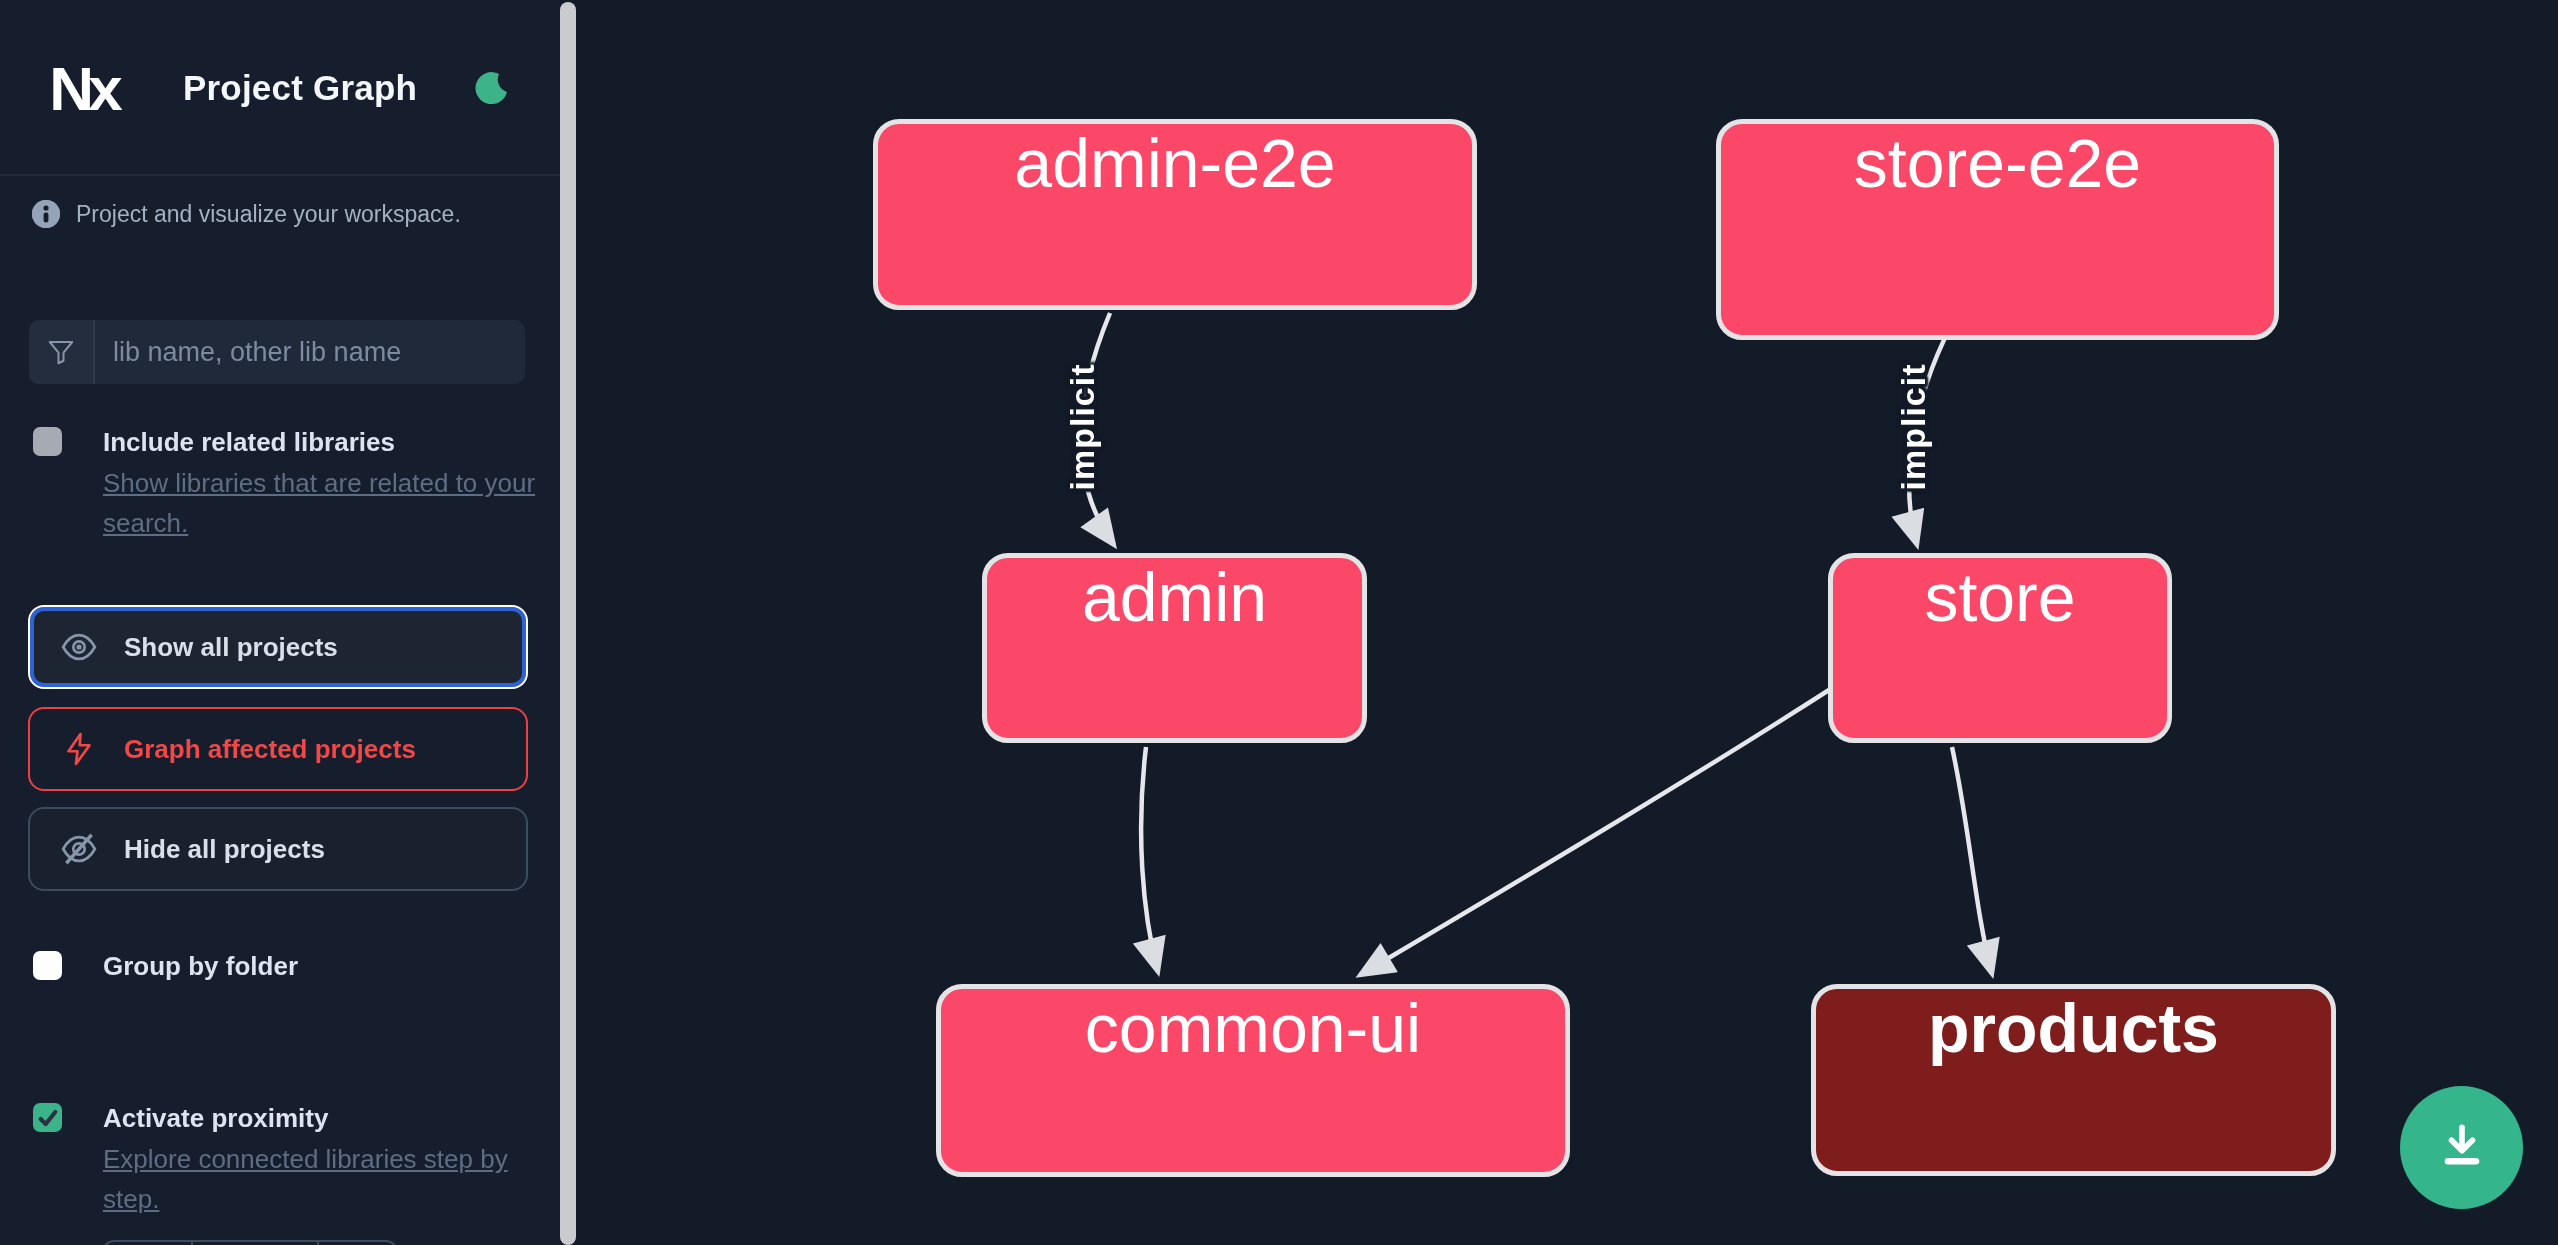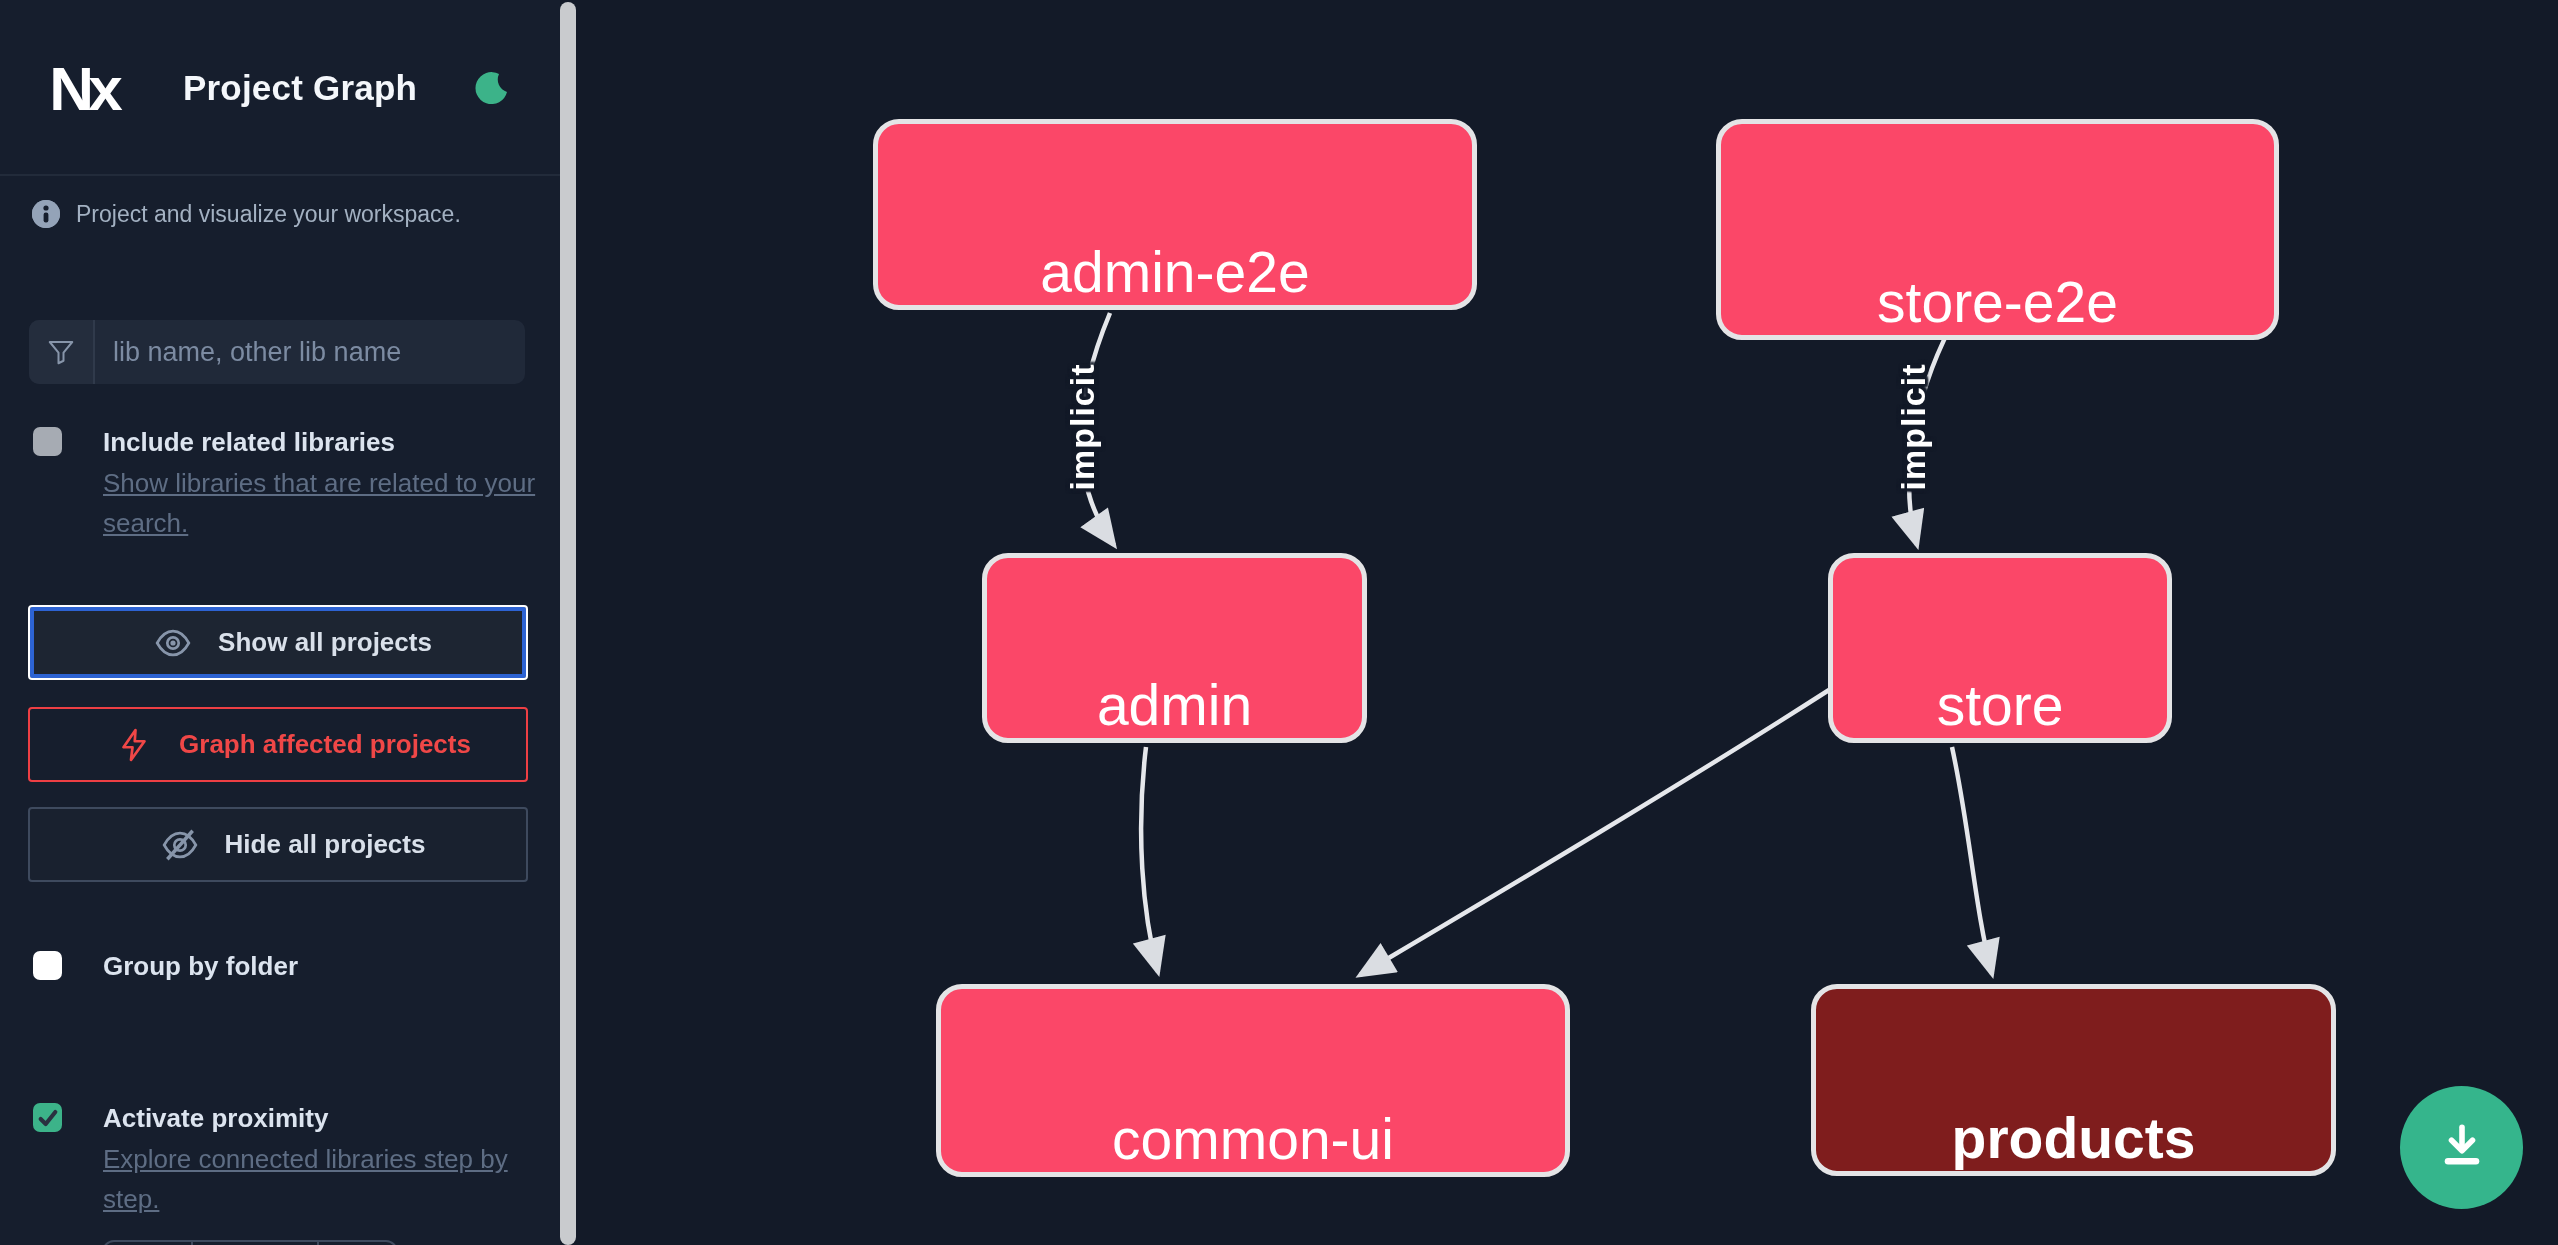--- a/index.html
+++ b/index.html
@@ -62,25 +62,24 @@
   .cbx {
     position:absolute; left:0; top:3px; width:29px; height:29px; border-radius:7px;
   }
   .cbx.gray { background:#a6abb3; }
   .cbx.white { background:#ffffff; }
   .cbx.green { background:#3cb389; display:flex; align-items:center; justify-content:center; }
   .toggle .t-label { margin-left:70px; font-size:26px; font-weight:700; color:#dce4ef; line-height:36px; }
   .toggle .t-desc  { margin-left:70px; margin-top:3px; font-size:26px; color:#5e6d84; line-height:40px; width:440px;text-decoration:underline; }
 
   .sb-btn {
-    position:absolute; left:28px; width:500px; height:75px;
-    border-radius:4px; display:flex; align-items:center;
+    position:absolute; left:28px; width:500px; height:84px;
+    border-radius:16px; display:flex; align-items:center;
     background:transparent; cursor:pointer;
     font-family:"Liberation Sans", sans-serif;
-    justify-content:center;
   }
   .sb-btn .b-icon { margin-left:30px; width:38px; height:38px; display:flex; align-items:center; justify-content:center; flex:0 0 auto; }
   .sb-btn .b-label { margin-left:26px; font-size:26px; font-weight:700; color:#d9e0ea; }
   .btn-showall {
     top:605px; background:#1d2532;
     border:2px solid #ffffff;
     box-shadow: inset 0 0 0 4px #2d63d3;
   }
   .btn-affected { top:707px; border:2px solid #ee3f44; }
   .btn-affected .b-label { color:#f04747; }
@@ -98,23 +97,23 @@
     position:absolute; left:560px; top:2px; width:16px; height:1243px;
     background:#c9cbce; border-radius:9px; z-index:5;
   }
 
   
   .canvas { position:absolute; left:576px; top:0; right:0; bottom:0; background:#131a28; }
   svg.edges { position:absolute; left:0; top:0; width:2558px; height:1245px; z-index:1; }
 
   .node {
     position:absolute; z-index:2;
-    display:flex; align-items:flex-end; justify-content:center;
+    display:flex; align-items:flex-start; justify-content:center;
     border:5px solid #e4e4e6; border-radius:26px;
-    color:#ffffff; font-size:57px; font-weight:400; letter-spacing:0px;
+    color:#ffffff; font-size:68px; font-weight:400; letter-spacing:0px;
     cursor:pointer;
   }
   .node.pink { background:#fb4768; }
   .node.gray { background:#7f1d1d;font-weight:bold; }
 
   .edge-label {
     position:absolute; z-index:3;
     transform:translate(-50%,-50%) rotate(-90deg);
     font-size:34px; font-weight:700; color:#ffffff; letter-spacing:1px;
     text-shadow:

